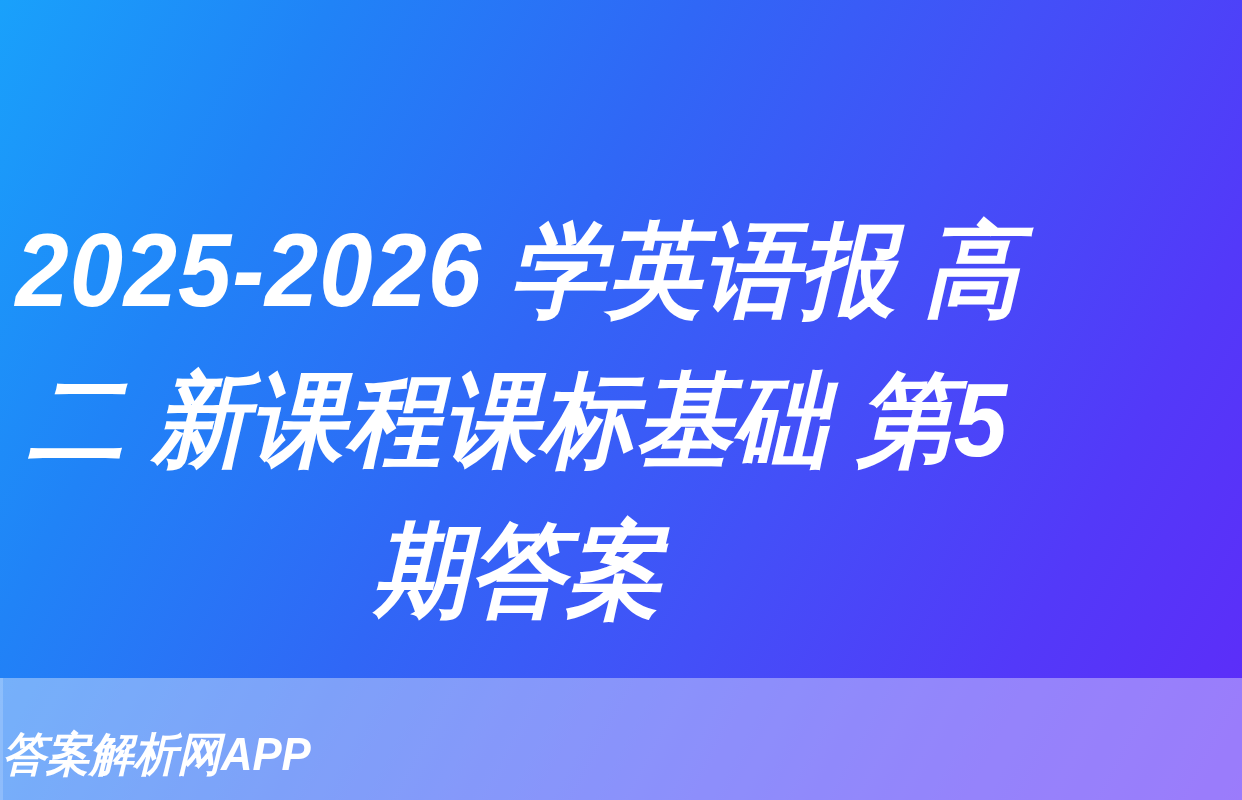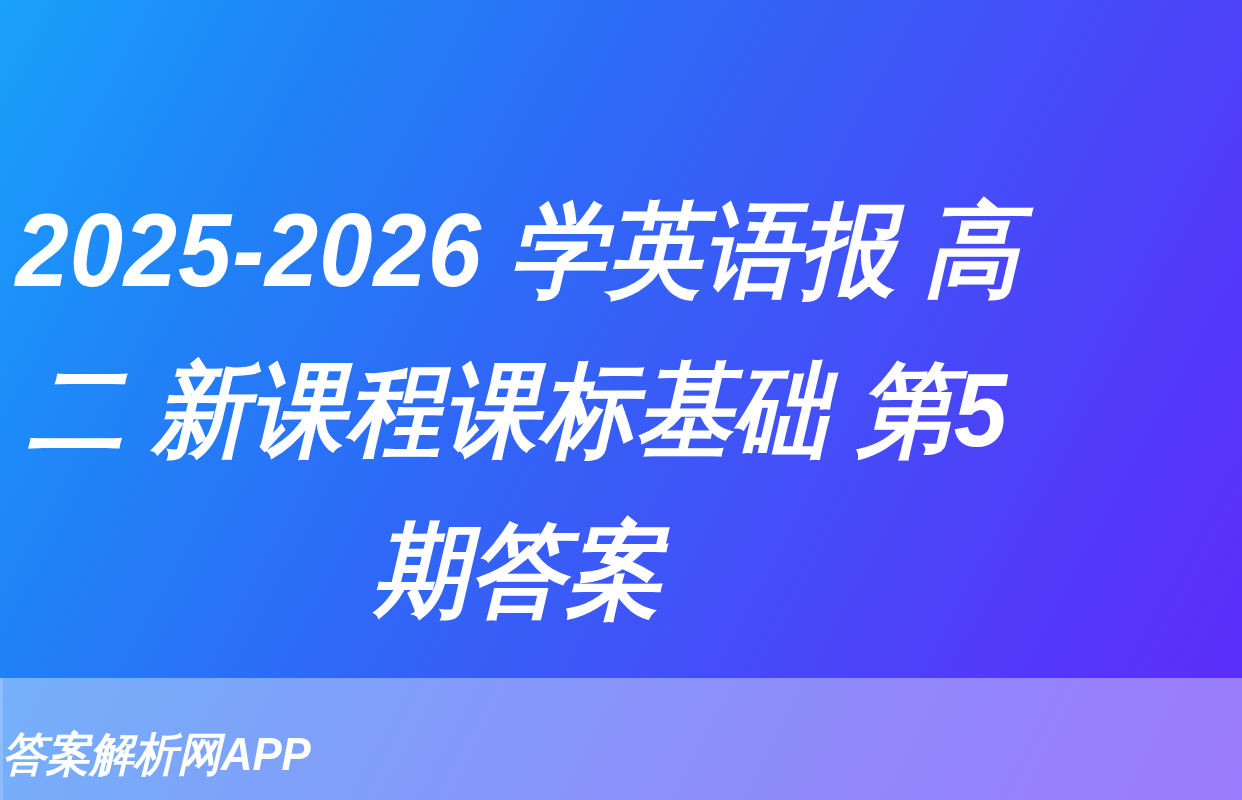--- a/index.html
+++ b/index.html
@@ -38,21 +38,21 @@
   
   .title-block {
     position: absolute;
     left: 0;
     top: 176px;
     width: 1036px;
     height: 470px;
     display: flex;
     flex-direction: column;
     align-items: center;
-    justify-content: space-between;
+    justify-content: flex-end;
     text-align: center;
     z-index: 3;
   }
 
   .title-line {
     display: block;
     width: 1120px;
     color: #ffffff;
     font-family: "Liberation Sans", "DejaVu Sans", sans-serif;
     font-weight: 700;

